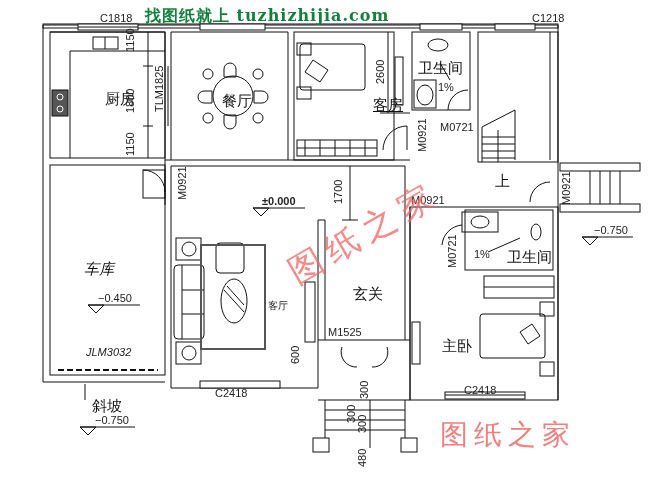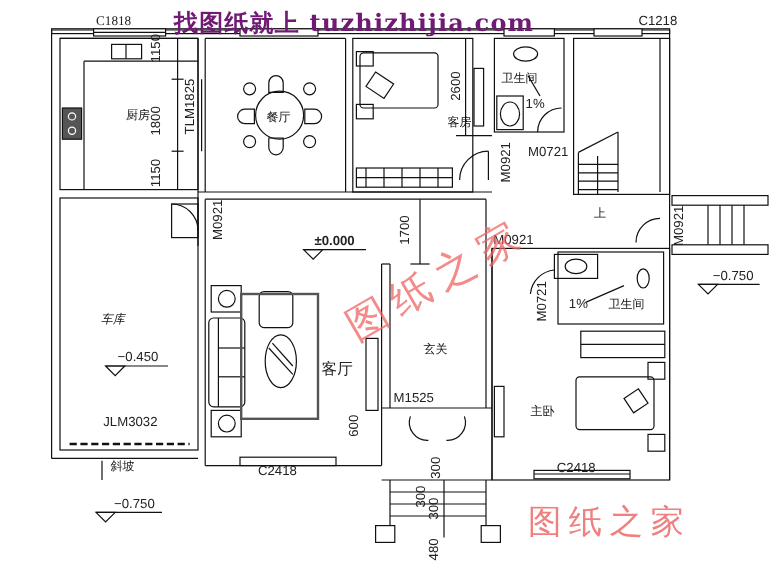--- a/index.html
+++ b/index.html
@@ -1,23 +1,23 @@
 <!DOCTYPE html>
 <html><head>
   <meta charset="utf-8">
   <style>
     html, body { margin: 0; padding: 0; background: #ffffff; }
     body { width: 650px; height: 483px; overflow: hidden; position: relative;
            font-family: "DejaVu Sans", sans-serif; }
     #plan { position: absolute; left: 0; top: 0; width: 650px; height: 483px; }
     .lbl { position: absolute; font-family: "Liberation Sans", sans-serif; font-size: 11px;
            color: #222; white-space: nowrap; line-height: 1; }
-    .cn { font-family: "DejaVu Sans", sans-serif; font-size: 10px; color: #111; text-align: right; }
+    .cn { font-family: "DejaVu Sans", sans-serif; font-size: 15px; color: #111; text-align: right; }
     .vert { transform-origin: left top; transform: rotate(-90deg); }
-    .wm-top { position: absolute; left: 145px; top: 6px; color: #701a75; font-size: 20px;
+    .wm-top { position: absolute; left: 145px; top: 6px; color: #15803d; font-size: 16px;
               font-weight: bold; font-family: "DejaVu Serif", serif; letter-spacing: 1px;
               white-space: nowrap; }
     .wm-bottom { position: absolute; left: 440px; top: 416px; color: #f08080; font-size: 28px;
                  font-family: "DejaVu Serif", serif; letter-spacing: 6px; white-space: nowrap; }
     .wm-diag { position: absolute; left: 280px; top: 255px; color: rgba(240,100,100,0.75);
                font-size: 34px; font-family: "DejaVu Serif", serif; letter-spacing: 8px;
                transform: rotate(-30deg); transform-origin: left top; white-space: nowrap; }
   </style>
 </head>
 <body>
@@ -189,39 +189,39 @@
     <path d="M80 427 l8 8 l8 -8 z"></path>
     <line x1="80" y1="427" x2="135" y2="427"></line>
     <path d="M582 237 l8 8 l8 -8 z"></path>
     <line x1="582" y1="237" x2="633" y2="237"></line>
 
     <line x1="350" y1="166" x2="350" y2="220"></line>
     <line x1="342" y1="220" x2="358" y2="220"></line>
   </g>
 </svg>
 
-<span class="lbl" style="left:80px;top:13px;font-family:Liberation Serif, serif;">C1818</span>
+<span class="lbl" style="left:100px;top:13px;">C1818</span>
 <span class="lbl" style="left:532px;top:13px;">C1218</span>
 <span class="lbl" style="left:215px;top:388px;">C2418</span>
 <span class="lbl" style="left:464px;top:385px;">C2418</span>
 
 <span class="lbl cn" style="left:105px;top:92px;">厨房</span>
 <span class="lbl cn" style="left:222px;top:94px;">餐厅</span>
-<span class="lbl cn" style="left:373px;top:98px;">客房</span>
+<span class="lbl cn" style="left:373px;top:98px;text-decoration:underline;">客房</span>
 <span class="lbl cn" style="left:418px;top:61px;">卫生间</span>
 <span class="lbl cn" style="left:84px;top:262px;font-style:italic;">车库</span>
-<span class="lbl" style="left:268px;top:301px;font-size:13px;">客厅</span>
+<span class="lbl" style="left:268px;top:301px;font-size:10px;">客厅</span>
 <span class="lbl cn" style="left:353px;top:287px;">玄关</span>
 <span class="lbl cn" style="left:507px;top:250px;">卫生间</span>
 <span class="lbl cn" style="left:442px;top:339px;">主卧</span>
 
 <span class="lbl" style="left:411px;top:195px;">M0921</span>
 <span class="lbl" style="left:440px;top:122px;">M0721</span>
 <span class="lbl" style="left:328px;top:327px;">M1525</span>
-<span class="lbl" style="left:86px;top:347px;">JLM3032</span>
+<span class="lbl" style="left:86px;top:347px;font-style:italic;">JLM3032</span>
 <span class="lbl vert" style="left:154px;top:112px;">TLM1825</span>
 <span class="lbl vert" style="left:177px;top:200px;">M0921</span>
 <span class="lbl vert" style="left:417px;top:152px;">M0921</span>
 <span class="lbl vert" style="left:561px;top:205px;">M0921</span>
 <span class="lbl vert" style="left:447px;top:268px;">M0721</span>
 
 <span class="lbl vert" style="left:125px;top:52px;">1150</span>
 <span class="lbl vert" style="left:125px;top:113px;">1800</span>
 <span class="lbl vert" style="left:125px;top:156px;">1150</span>
 <span class="lbl vert" style="left:375px;top:84px;">2600</span>
@@ -232,18 +232,18 @@
 <span class="lbl vert" style="left:357px;top:433px;">300</span>
 <span class="lbl vert" style="left:357px;top:467px;">480</span>
 
 <span class="lbl" style="left:262px;top:196px;font-weight:bold;">±0.000</span>
 <span class="lbl" style="left:98px;top:293px;">−0.450</span>
 <span class="lbl" style="left:95px;top:415px;">−0.750</span>
 <span class="lbl" style="left:594px;top:225px;">−0.750</span>
 
 <span class="lbl" style="left:438px;top:82px;">1%</span>
 <span class="lbl" style="left:474px;top:249px;">1%</span>
-<span class="lbl cn" style="left:92px;top:385px;">斜坡</span>
+<span class="lbl cn" style="left:92px;top:399px;">斜坡</span>
 <span class="lbl cn" style="left:495px;top:174px;">上</span>
 
 <div class="wm-top">找图纸就上 tuzhizhijia.com</div>
 <div class="wm-diag">图纸之家</div>
 <div class="wm-bottom">图纸之家</div>
 
 </body></html>

